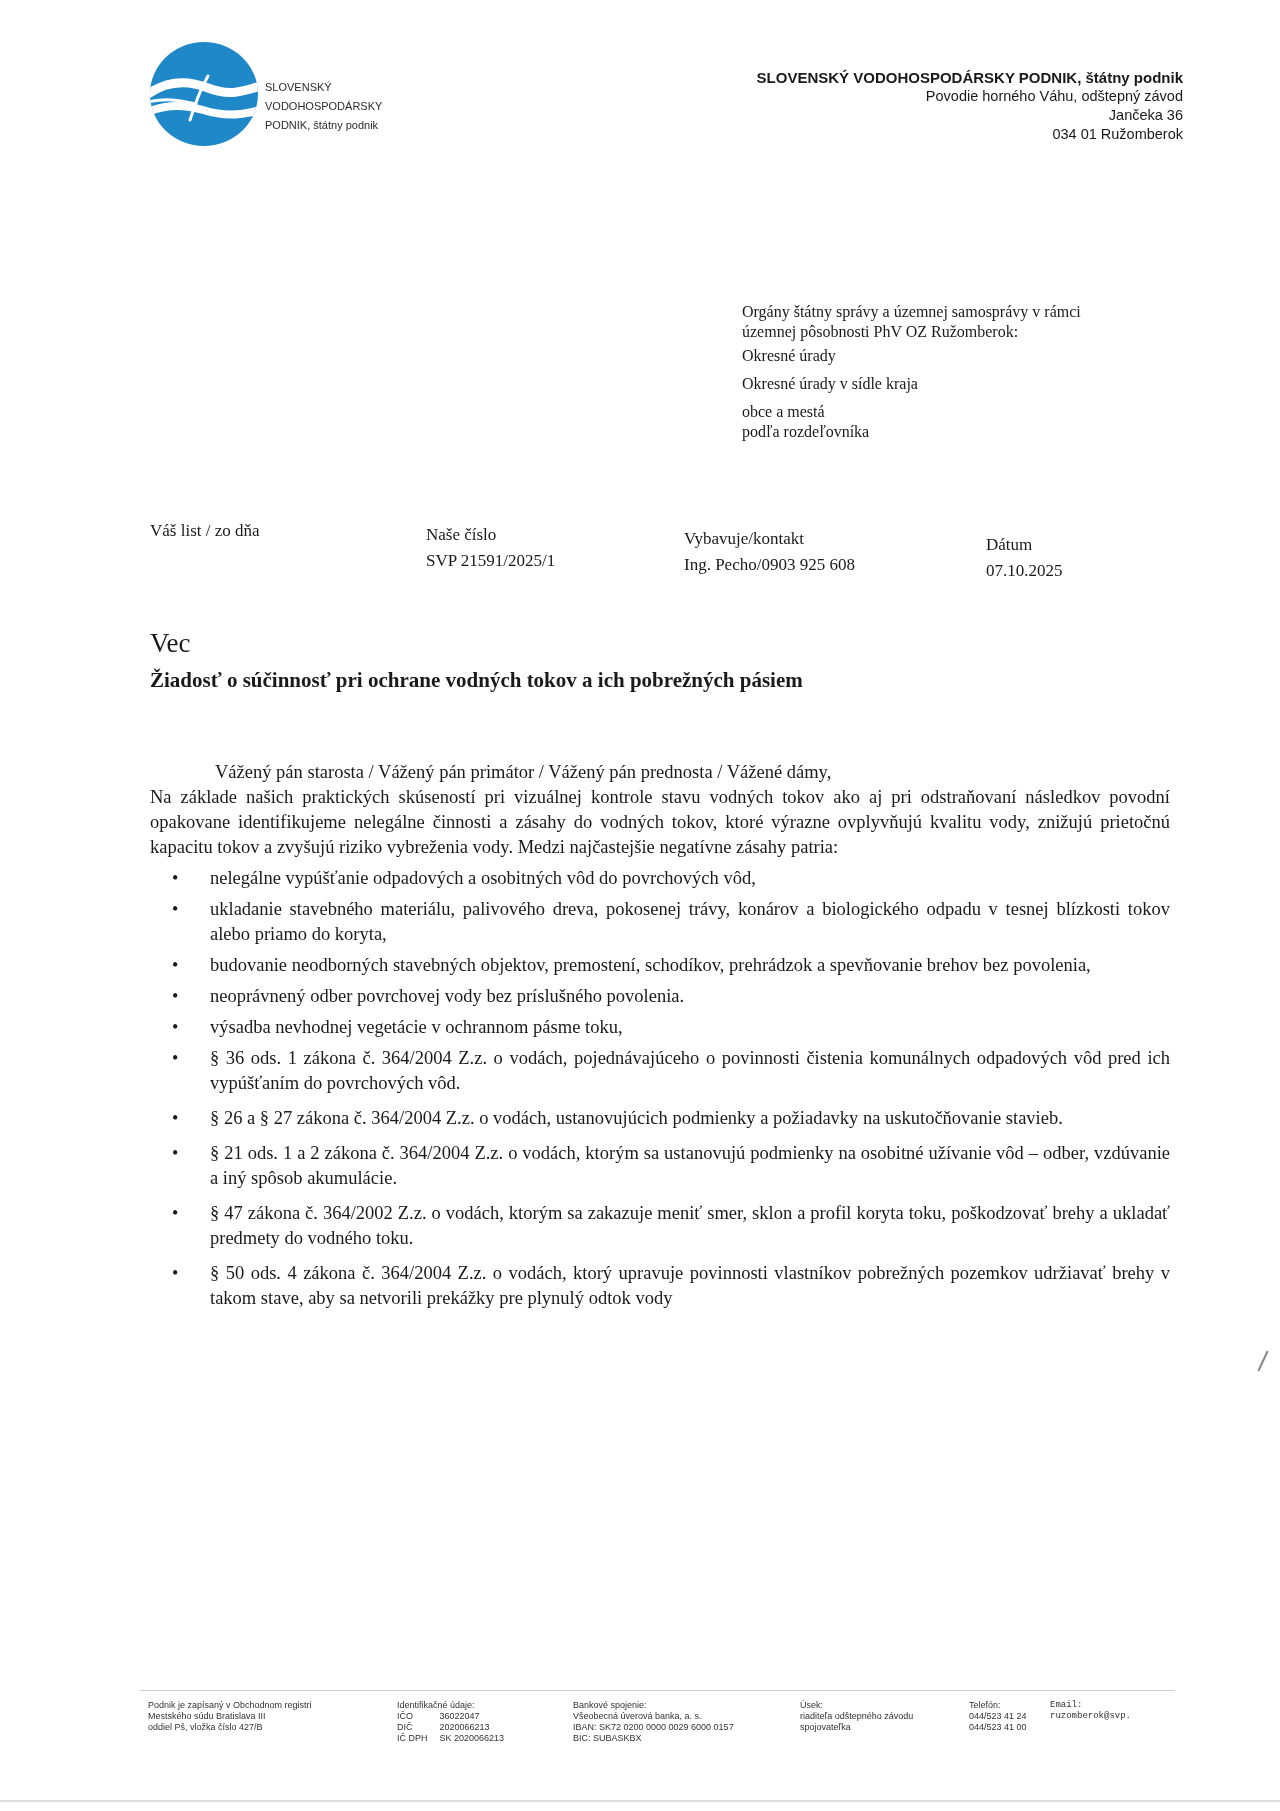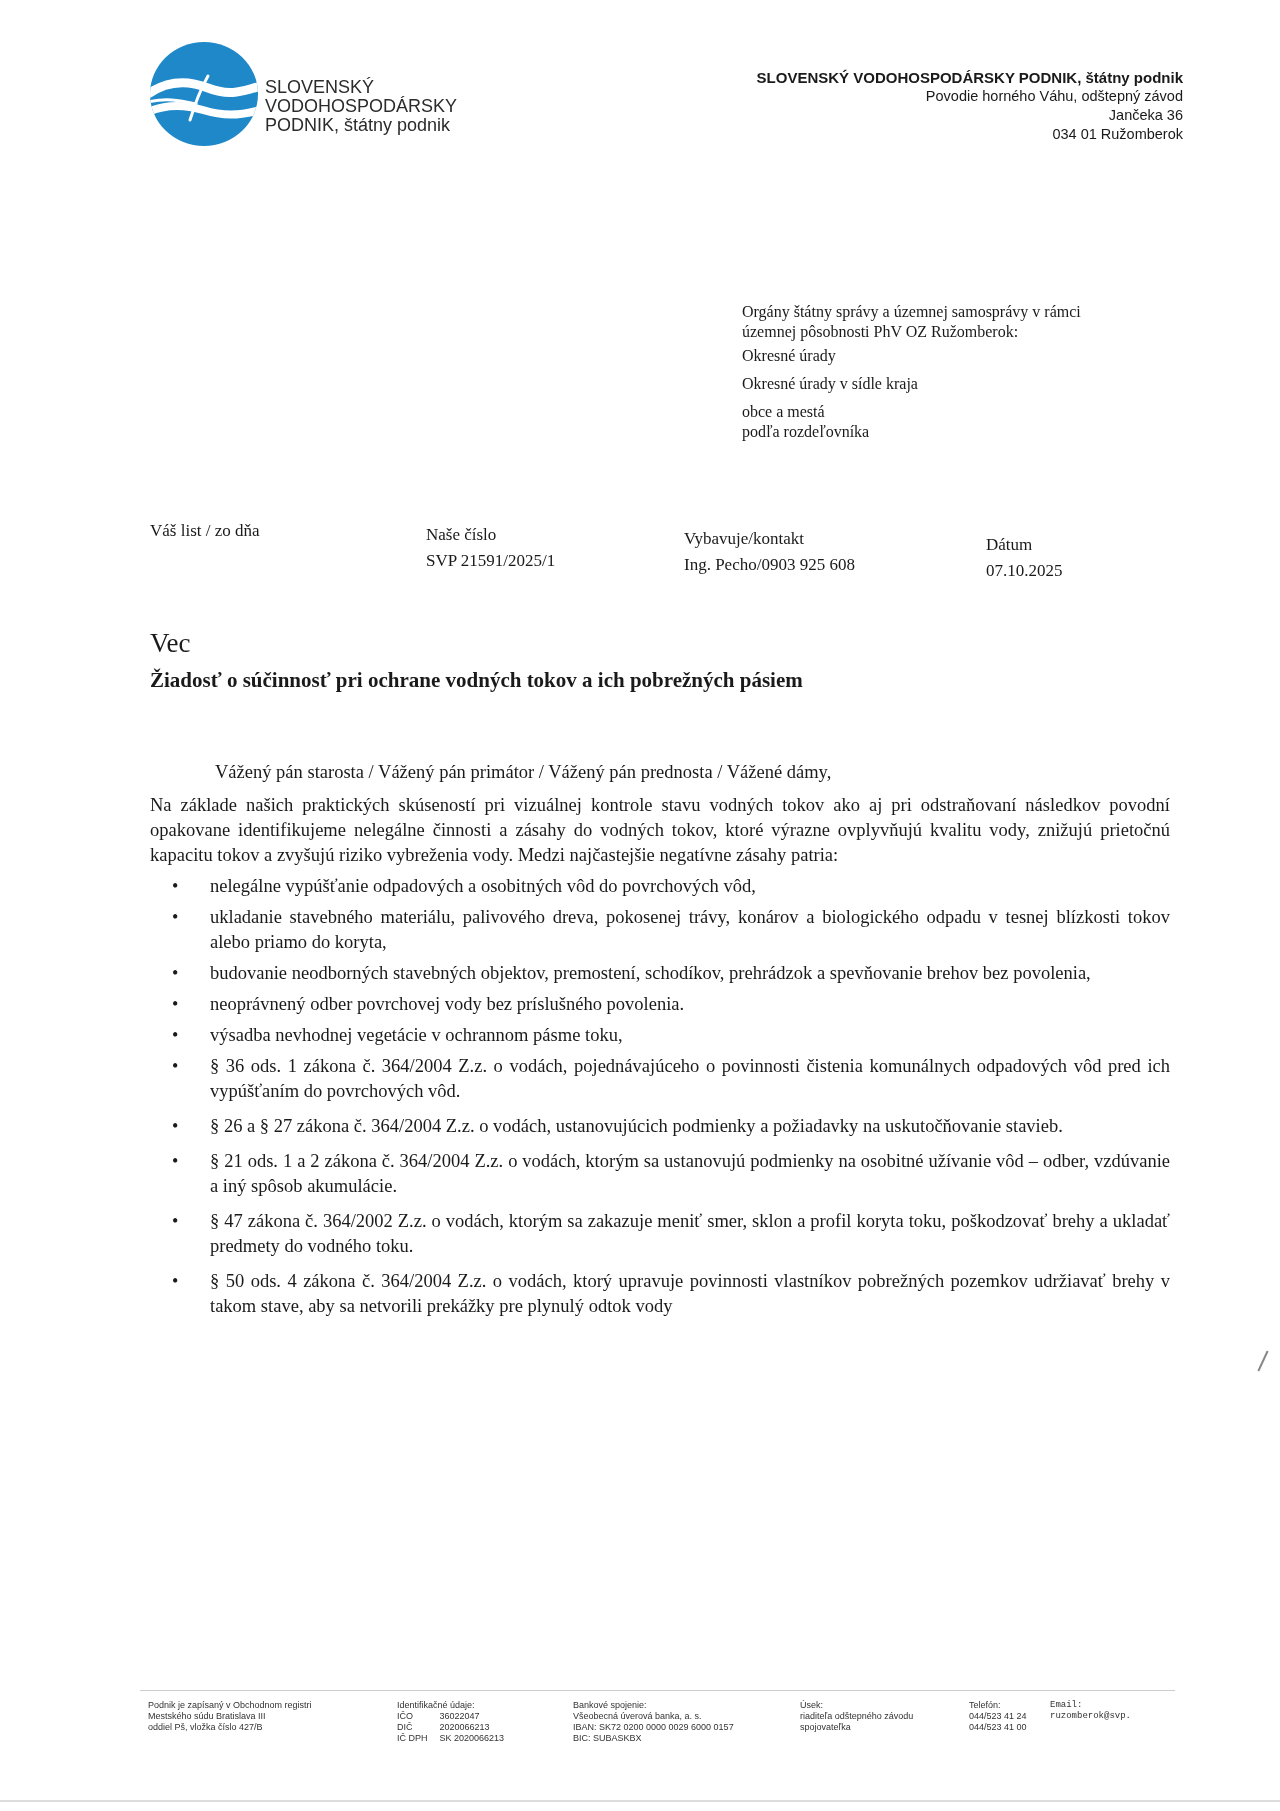--- a/index.html
+++ b/index.html
@@ -3,21 +3,21 @@
 <meta charset="utf-8">
 <style>
   html, body { margin:0; padding:0; background:#fff; }
   body { width:1280px; height:1811px; position:relative; overflow:hidden; color:#1a1a1a; }
   .serif { font-family: "Liberation Serif", "DejaVu Serif", serif; }
   .sans { font-family: "Liberation Sans", "DejaVu Sans", sans-serif; }
   .abs { position:absolute; }
 
   
   #logo { left:148px; top:40px; width:112px; height:108px; }
-  #logo-text { left:265px; top:78px; font-size:18px; line-height:19px; color:#2b2b2b; }
+  #logo-text { left:265px; top:78px; font-size:11px; line-height:19px; color:#2b2b2b; }
   #org-block { right:97px; top:68px; text-align:right; font-size:14.5px; line-height:19px; }
   #org-block .bold { font-weight:bold; font-size:15px; }
 
   
   #recipients { left:742px; top:302px; font-size:16px; line-height:20px; }
   #recipients div { margin-bottom:4px; }
   #recipients .tight { margin-bottom:0; }
 
   
   .ref { font-size:17px; line-height:26px; }
@@ -111,21 +111,21 @@
 <div id="ref4" class="abs serif ref">
   <div>Dátum</div>
   <div>07.10.2025</div>
 </div>
 
 <div id="subject-label" class="abs serif">Vec</div>
 <div id="subject" class="abs serif">Žiadosť o súčinnosť pri ochrane vodných tokov a ich pobrežných pásiem</div>
 
 <div id="body" class="abs serif">
   <p class="indent">Vážený pán starosta / Vážený pán primátor / Vážený pán prednosta / Vážené dámy,</p>
-  <p style="margin-top:8px">Na základe našich praktických skúseností pri vizuálnej kontrole stavu vodných tokov ako aj pri odstraňovaní následkov povodní opakovane identifikujeme nelegálne činnosti a zásahy do vodných tokov, ktoré výrazne ovplyvňujú kvalitu vody, znižujú prietočnú kapacitu tokov a zvyšujú riziko vybreženia vody. Medzi najčastejšie negatívne zásahy patria:</p>
+  <p style="margin-top:0">Na základe našich praktických skúseností pri vizuálnej kontrole stavu vodných tokov ako aj pri odstraňovaní následkov povodní opakovane identifikujeme nelegálne činnosti a zásahy do vodných tokov, ktoré výrazne ovplyvňujú kvalitu vody, znižujú prietočnú kapacitu tokov a zvyšujú riziko vybreženia vody. Medzi najčastejšie negatívne zásahy patria:</p>
   <ul id="list1">
     <li>nelegálne vypúšťanie odpadových a osobitných vôd do povrchových vôd,</li>
     <li>ukladanie stavebného materiálu, palivového dreva, pokosenej trávy, konárov a biologického odpadu v tesnej blízkosti tokov alebo priamo do koryta,</li>
     <li>budovanie neodborných stavebných objektov, premostení, schodíkov, prehrádzok a spevňovanie brehov bez povolenia,</li>
     <li>neoprávnený odber povrchovej vody bez príslušného povolenia.</li>
     <li>výsadba nevhodnej vegetácie v ochrannom pásme toku,</li>
   </ul>
   <ul id="list2">
     <li>§ 36 ods. 1 zákona č. 364/2004 Z.z. o vodách, pojednávajúceho o povinnosti čistenia komunálnych odpadových vôd pred ich vypúšťaním do povrchových vôd.</li>
     <li>§ 26 a § 27 zákona č. 364/2004 Z.z. o vodách, ustanovujúcich podmienky a požiadavky na uskutočňovanie stavieb.</li>

